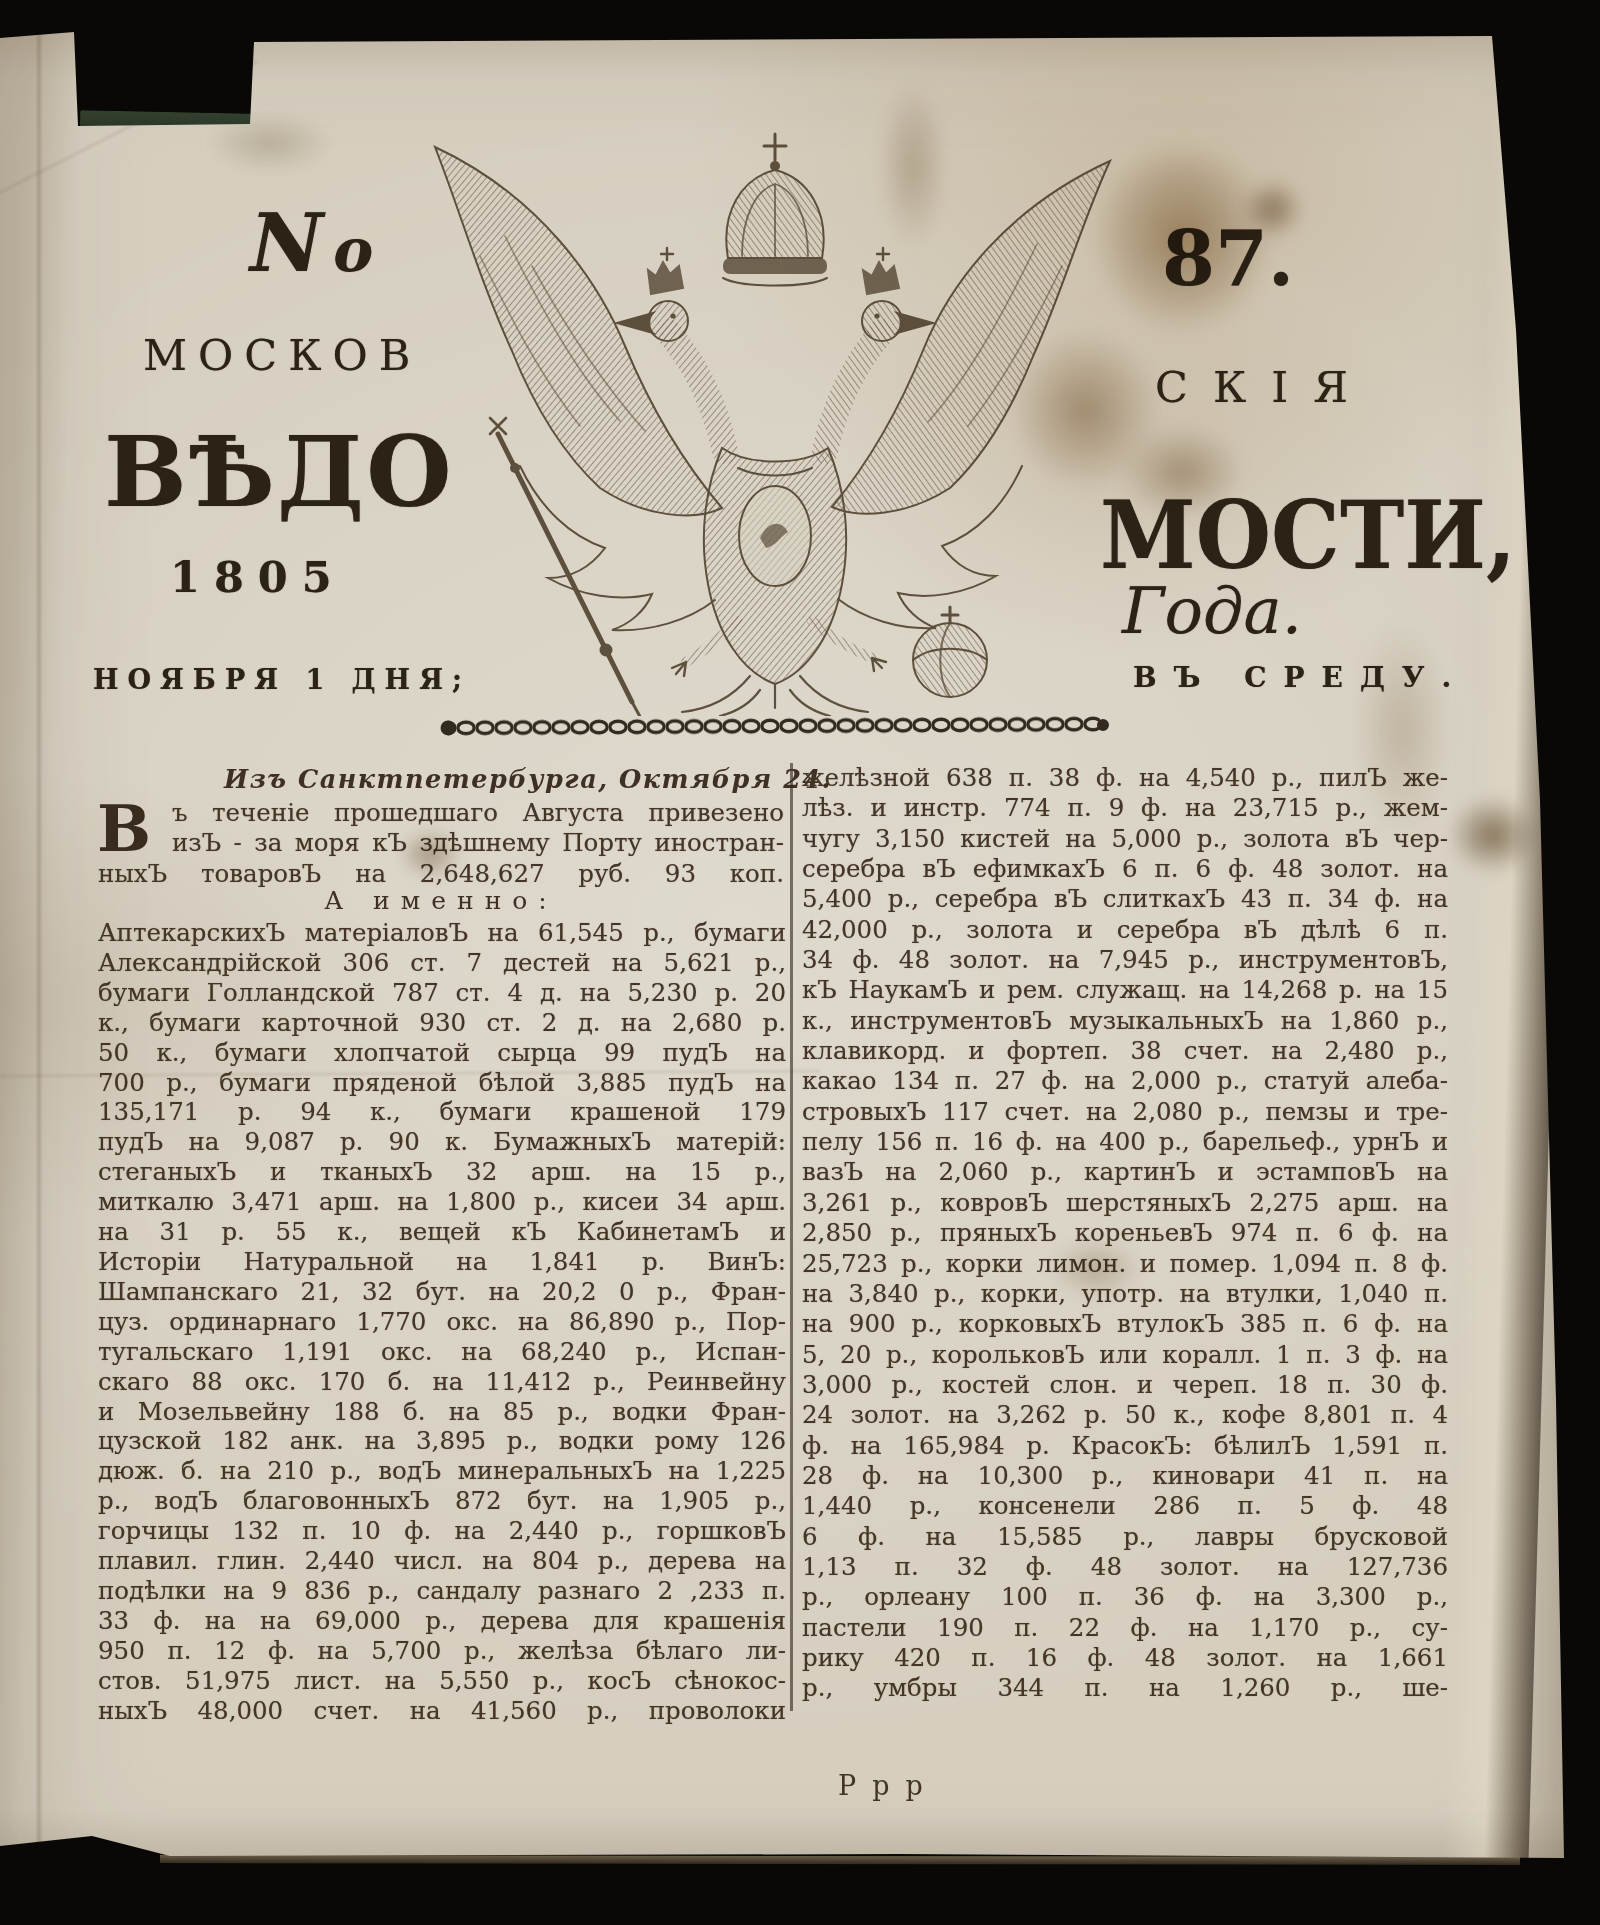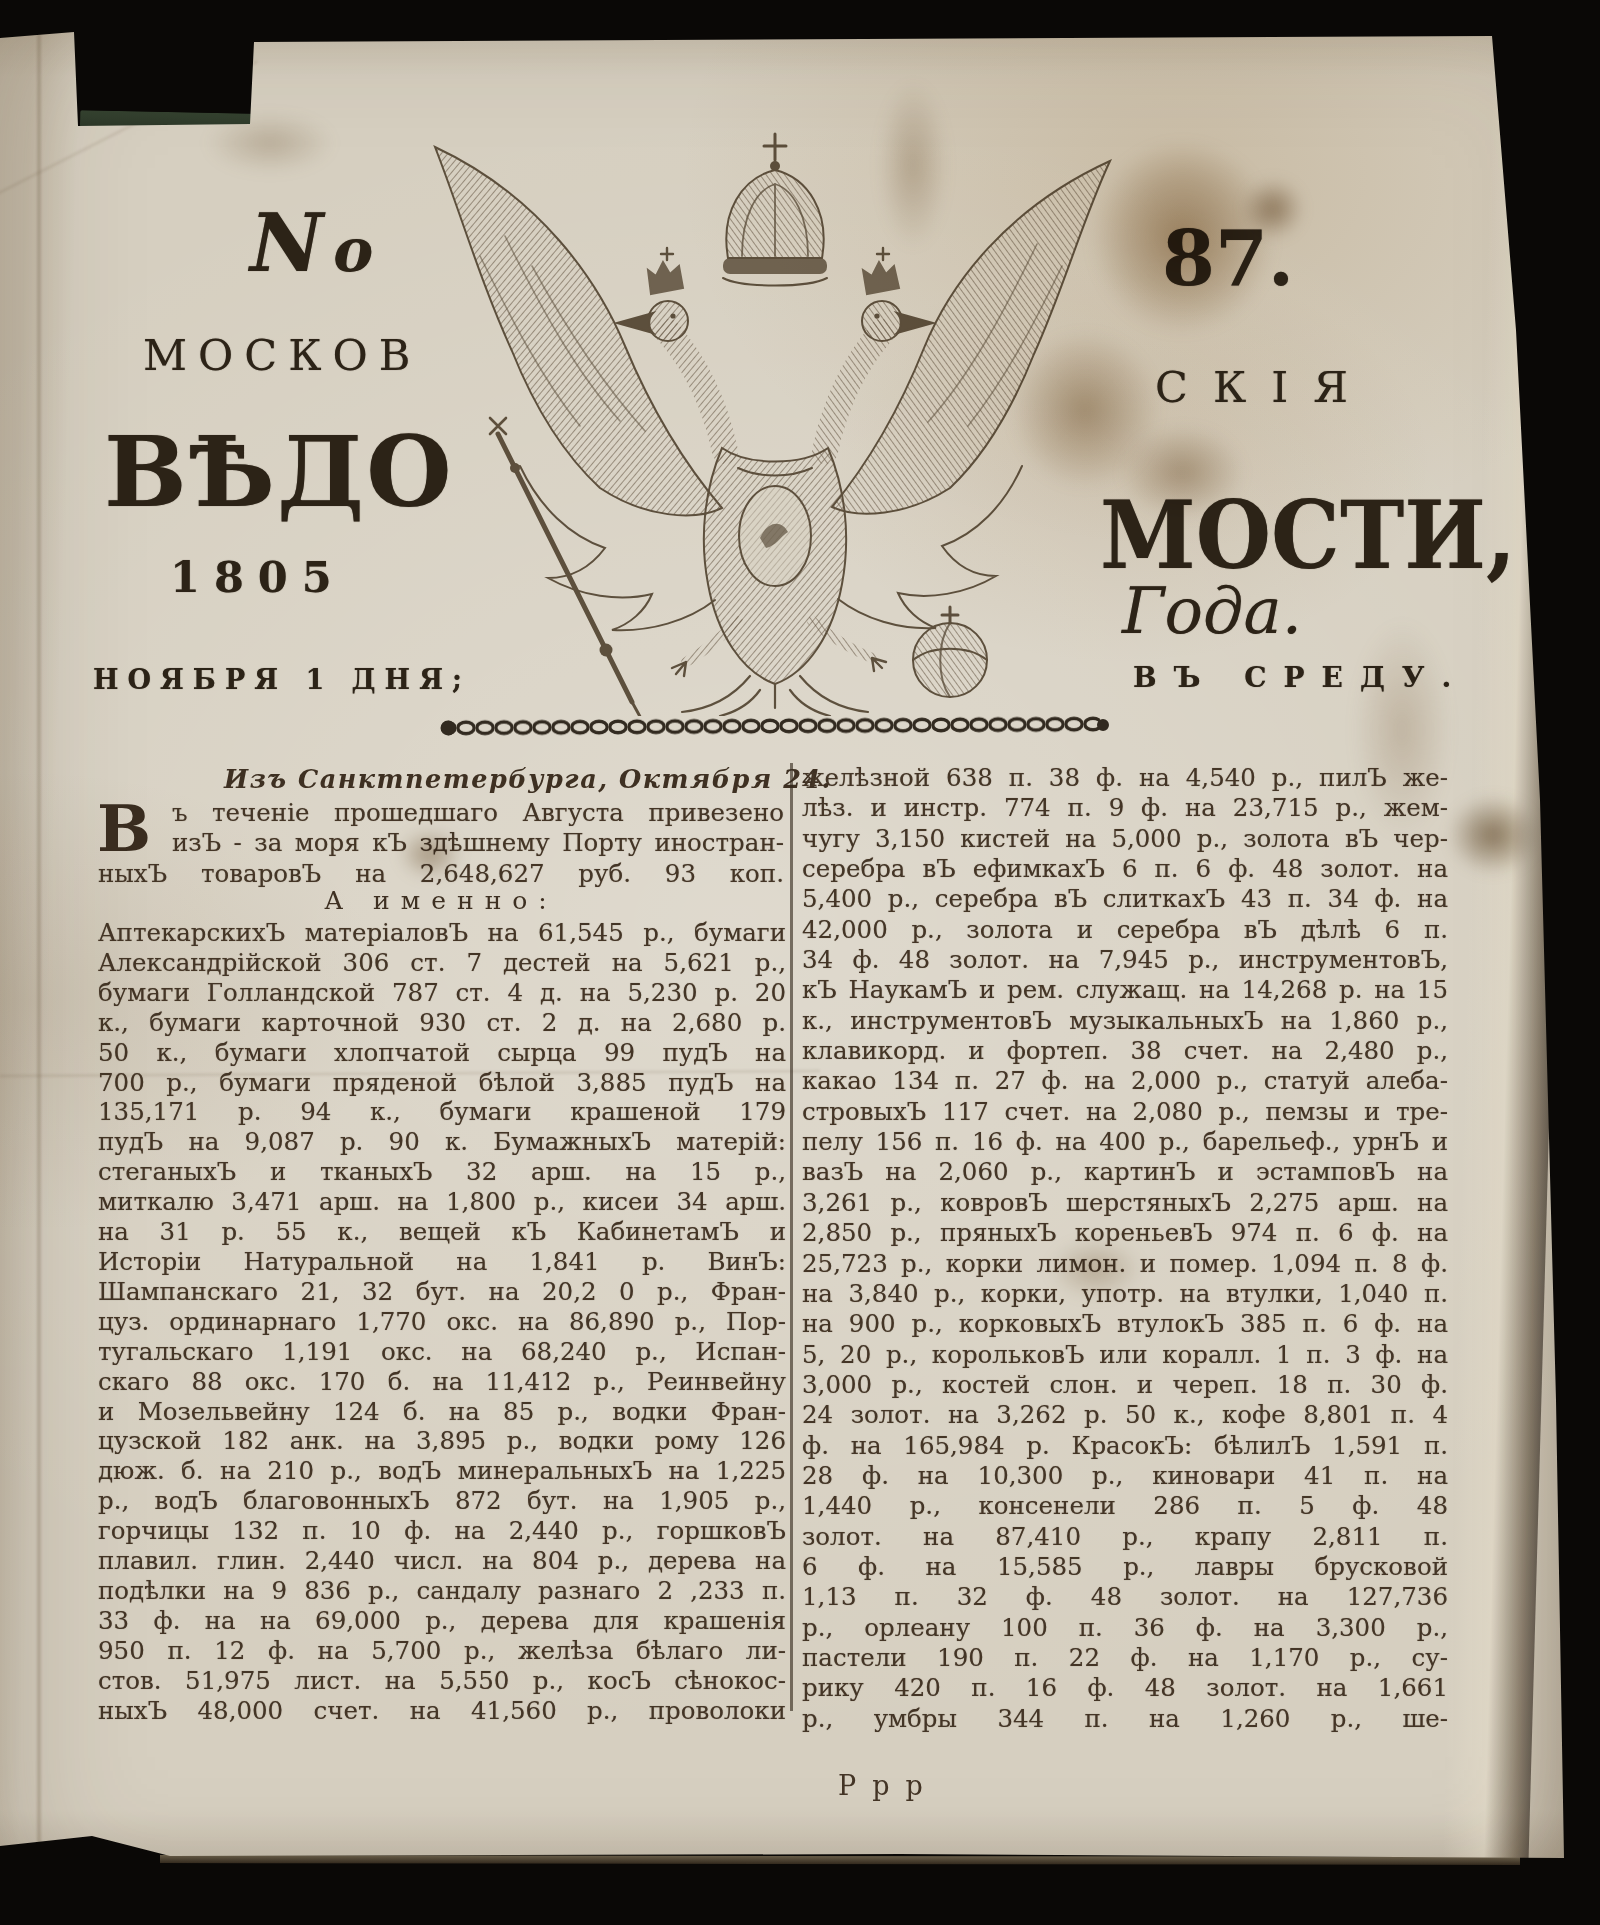--- a/index.html
+++ b/index.html
@@ -203,21 +203,21 @@
         <div class="line">135,171 р. 94 к., бумаги крашеной 179</div>
         <div class="line">пудЪ на 9,087 р. 90 к. БумажныхЪ матерій:</div>
         <div class="line">стеганыхЪ и тканыхЪ 32 арш. на 15 р.,</div>
         <div class="line">миткалю 3,471 арш. на 1,800 р., кисеи 34 арш.</div>
         <div class="line">на 31 р. 55 к., вещей кЪ КабинетамЪ и</div>
         <div class="line">Исторіи Натуральной на 1,841 р. ВинЪ:</div>
         <div class="line">Шампанскаго 21, 32 бут. на 20,2 0 р., Фран-</div>
         <div class="line">цуз. ординарнаго 1,770 окс. на 86,890 р., Пор-</div>
         <div class="line">тугальскаго 1,191 окс. на 68,240 р., Испан-</div>
         <div class="line">скаго 88 окс. 170 б. на 11,412 р., Реинвейну</div>
-        <div class="line">и Мозельвейну 124 б. на 85 р., водки Фран-</div>
+        <div class="line">и Мозельвейну 188 б. на 85 р., водки Фран-</div>
         <div class="line">цузской 182 анк. на 3,895 р., водки рому 126</div>
         <div class="line">дюж. б. на 210 р., водЪ минеральныхЪ на 1,225</div>
         <div class="line">р., водЪ благовонныхЪ 872 бут. на 1,905 р.,</div>
         <div class="line">горчицы 132 п. 10 ф. на 2,440 р., горшковЪ</div>
         <div class="line">плавил. глин. 2,440 числ. на 804 р., дерева на</div>
         <div class="line">подѣлки на 9 836 р., сандалу разнаго 2 ,233 п.</div>
         <div class="line">33 ф. на на 69,000 р., дерева для крашенія</div>
         <div class="line">950 п. 12 ф. на 5,700 р., желѣза бѣлаго ли-</div>
         <div class="line">стов. 51,975 лист. на 5,550 р., косЪ сѣнокос-</div>
         <div class="line">ныхЪ 48,000 счет. на 41,560 р., проволоки</div>
@@ -244,21 +244,20 @@
         <div class="line">2,850 р., пряныхЪ кореньевЪ 974 п. 6 ф. на</div>
         <div class="line">25,723 р., корки лимон. и помер. 1,094 п. 8 ф.</div>
         <div class="line">на 3,840 р., корки, употр. на втулки, 1,040 п.</div>
         <div class="line">на 900 р., корковыхЪ втулокЪ 385 п. 6 ф. на</div>
         <div class="line">5, 20 р., корольковЪ или коралл. 1 п. 3 ф. на</div>
         <div class="line">3,000 р., костей слон. и череп. 18 п. 30 ф.</div>
         <div class="line">24 золот. на 3,262 р. 50 к., кофе 8,801 п. 4</div>
         <div class="line">ф. на 165,984 р. КрасокЪ: бѣлилЪ 1,591 п.</div>
         <div class="line">28 ф. на 10,300 р., киновари 41 п. на</div>
         <div class="line">1,440 р., консенели 286 п. 5 ф. 48</div>
-        <div class="line">золот. на 87,410 р., крапу 2,811 п.</div>
         <div class="line">6 ф. на 15,585 р., лавры брусковой</div>
         <div class="line">1,13 п. 32 ф. 48 золот. на 127,736</div>
         <div class="line">р., орлеану 100 п. 36 ф. на 3,300 р.,</div>
         <div class="line">пастели 190 п. 22 ф. на 1,170 р., су-</div>
         <div class="line">рику 420 п. 16 ф. 48 золот. на 1,661</div>
         <div class="line">р., умбры 344 п. на 1,260 р., ше-</div>
       </div>
 
     <div class="signature">Ррр</div>
 

